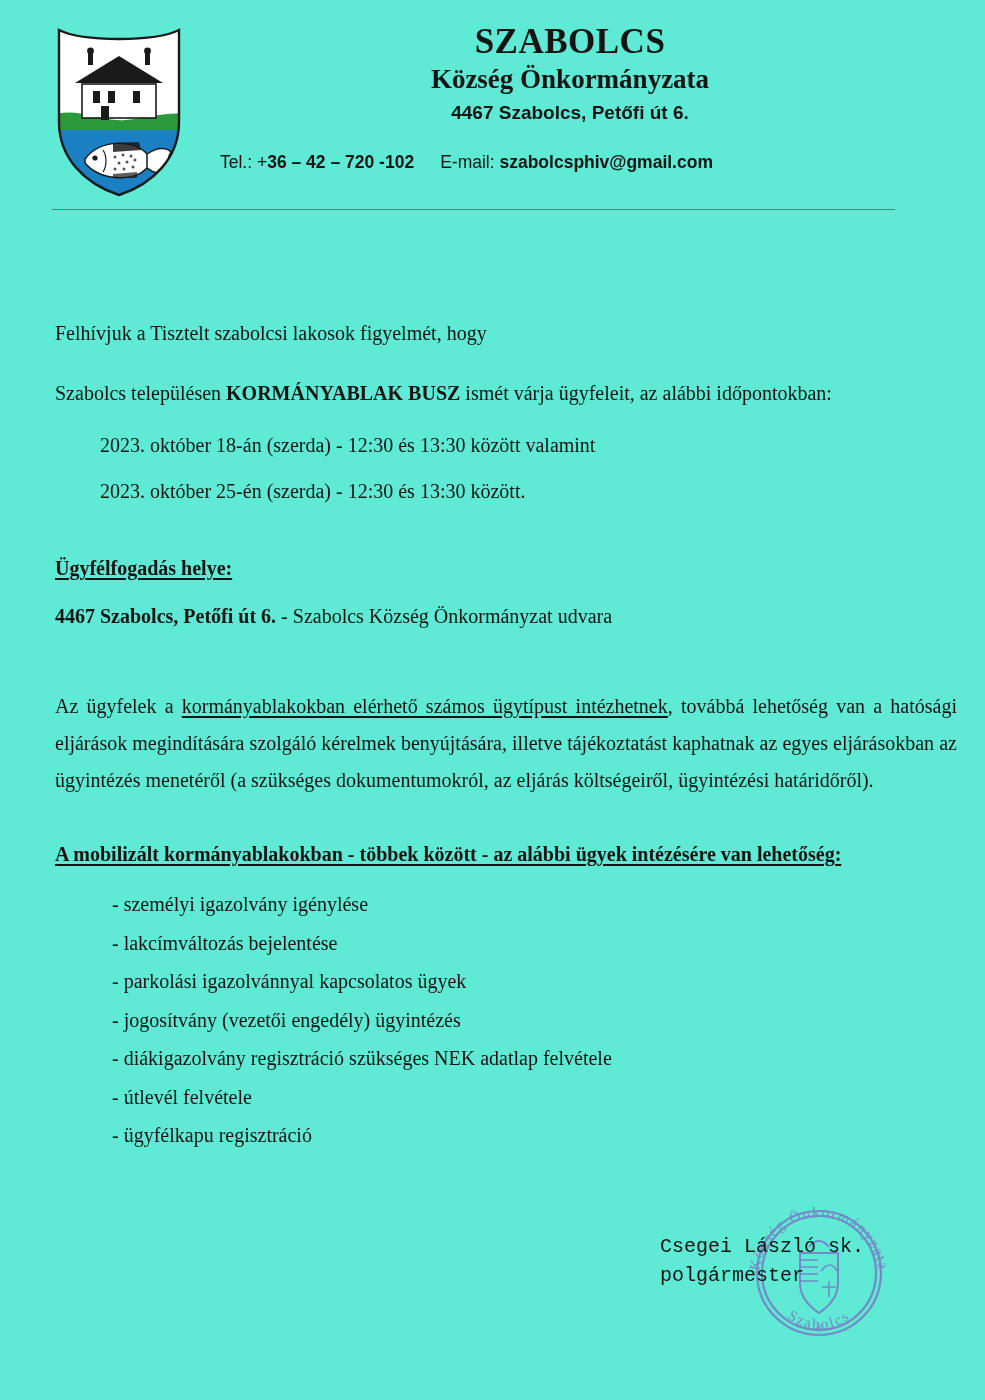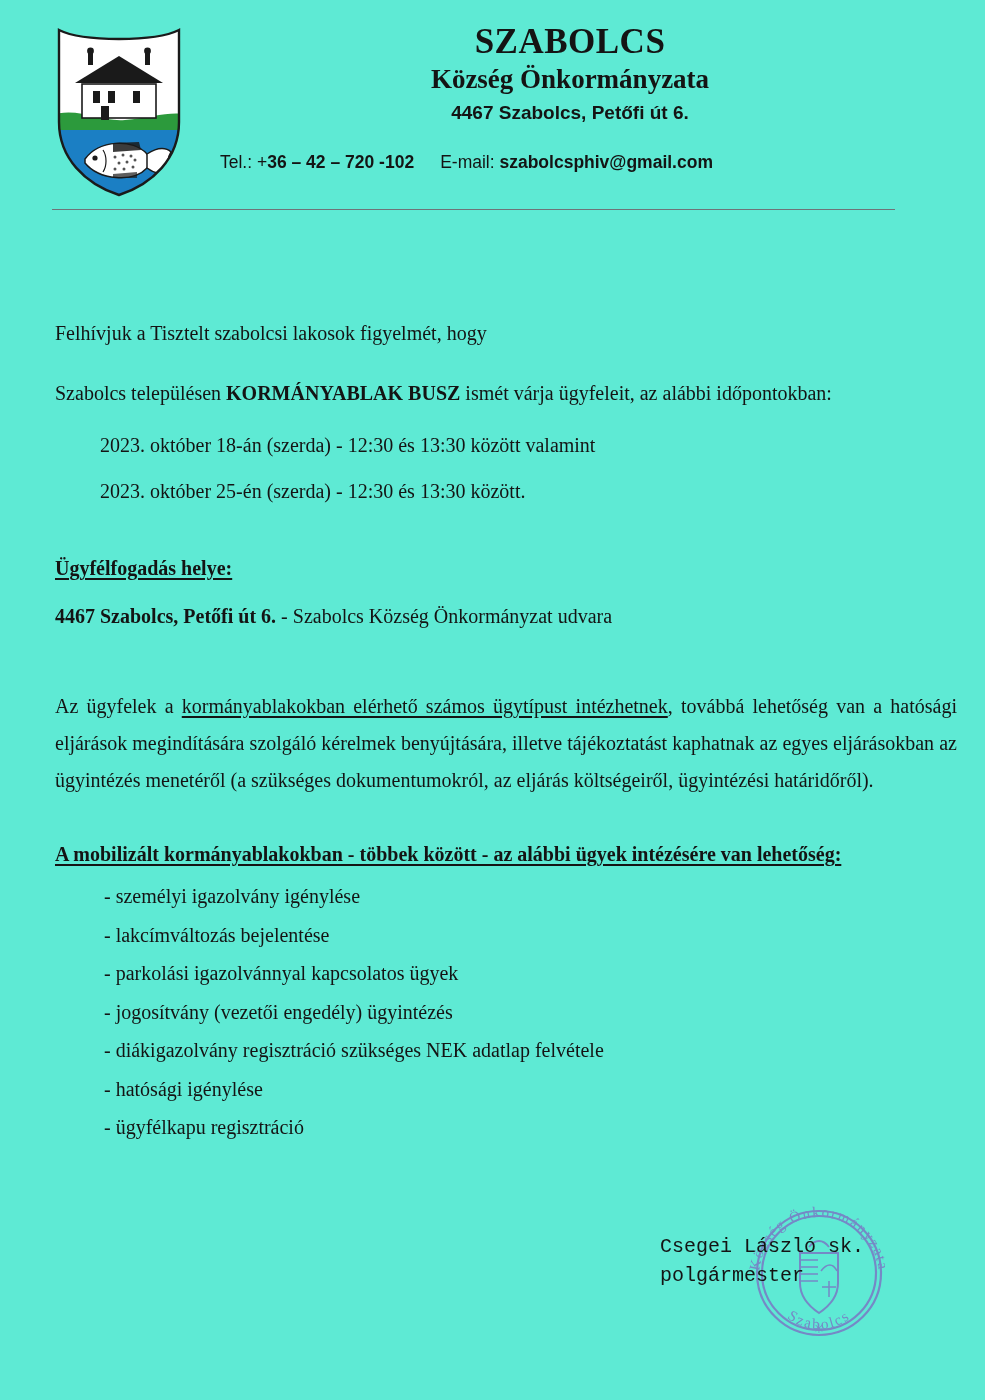--- a/index.html
+++ b/index.html
@@ -170,21 +170,21 @@
     text-decoration: underline;
     text-underline-offset: 3px;
     white-space: nowrap;
   }
 
   .svc-list {
     position: absolute;
     left: 45px;
     top: 562px;
     width: 820px;
-    margin: 4px;
+    margin: 12px;
     padding: 0;
     list-style: none;
   }
   .svc-list li {
     font-size: 20px;
     line-height: 1.0;
     height: 38.5px;
     white-space: nowrap;
   }
 
@@ -297,21 +297,21 @@
     <p class="p-just"><span>Az ügyfelek a </span><u>kormányablakokban elérhető számos ügytípust intézhetnek</u><span>, továbbá lehetőség van a hatósági eljárások megindítására szolgáló kérelmek benyújtására, illetve tájékoztatást kaphatnak az egyes eljárásokban az ügyintézés menetéről (a szükséges dokumentumokról, az eljárás költségeiről, ügyintézési határidőről).</span></p>
 
     <div class="list-head">A mobilizált kormányablakokban - többek között - az alábbi ügyek intézésére van lehetőség:</div>
 
     <ul class="svc-list">
       <li>- személyi igazolvány igénylése</li>
       <li>- lakcímváltozás bejelentése</li>
       <li>- parkolási igazolvánnyal kapcsolatos ügyek</li>
       <li>- jogosítvány (vezetői engedély) ügyintézés</li>
       <li>- diákigazolvány regisztráció szükséges NEK adatlap felvétele</li>
-      <li>- hatósági igénylése</li>
+      <li>- útlevél felvétele</li>
       <li>- ügyfélkapu regisztráció</li>
     </ul>
   </div>
 
   <svg class="stamp" viewBox="0 0 160 160">
     <defs>
       <path id="arcTop" d="M 20 84 A 60 60 0 0 1 140 84"></path>
       <path id="arcBottom" d="M 28 84 A 52 52 0 0 0 132 84"></path>
     </defs>
     <g fill="none" stroke="#7b74c4" stroke-width="2.2">

